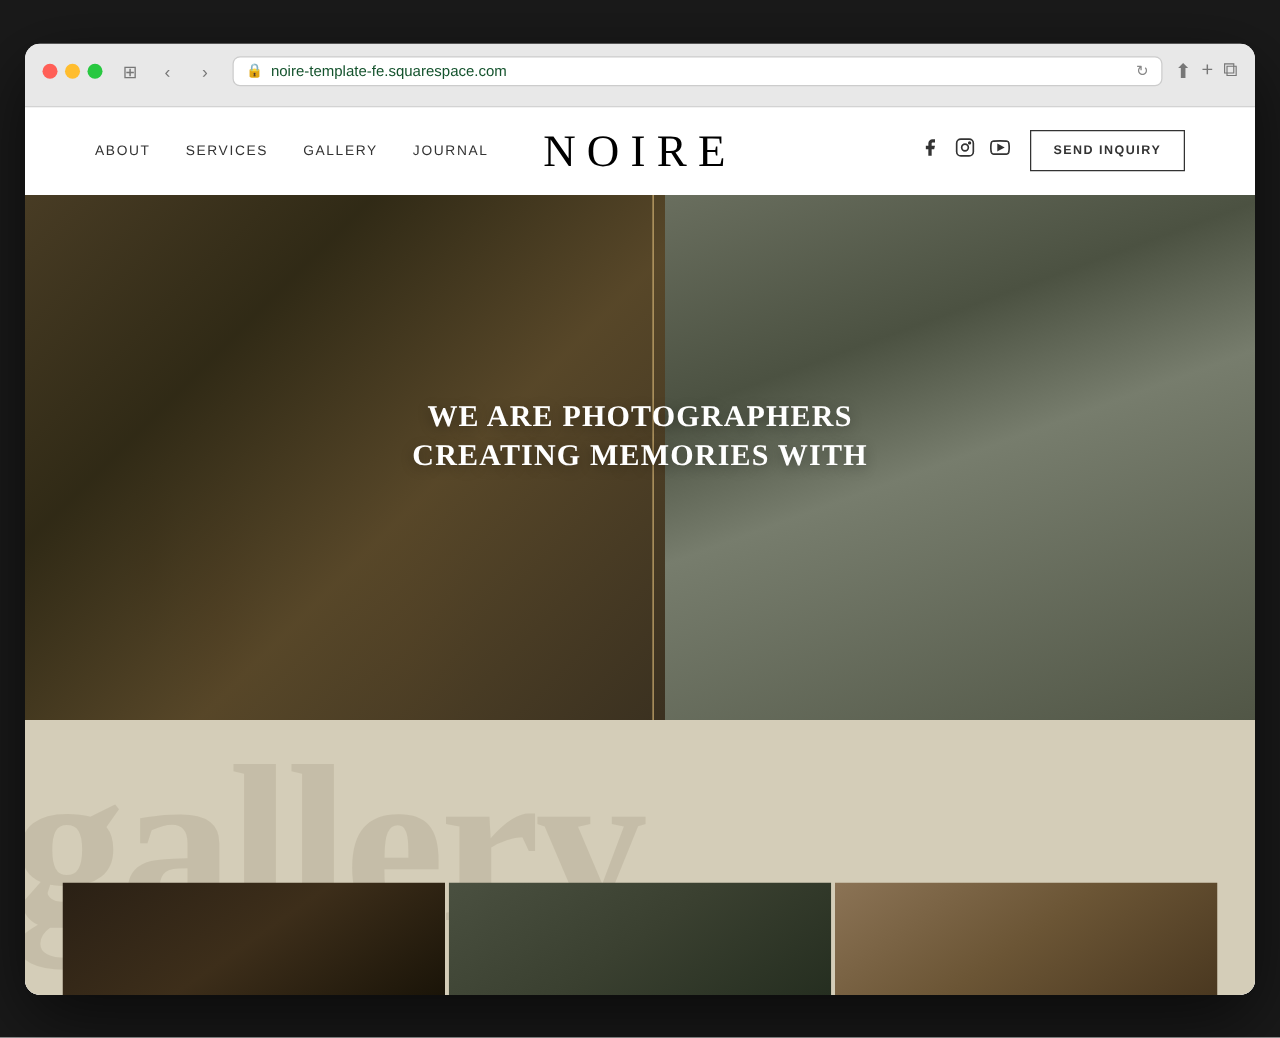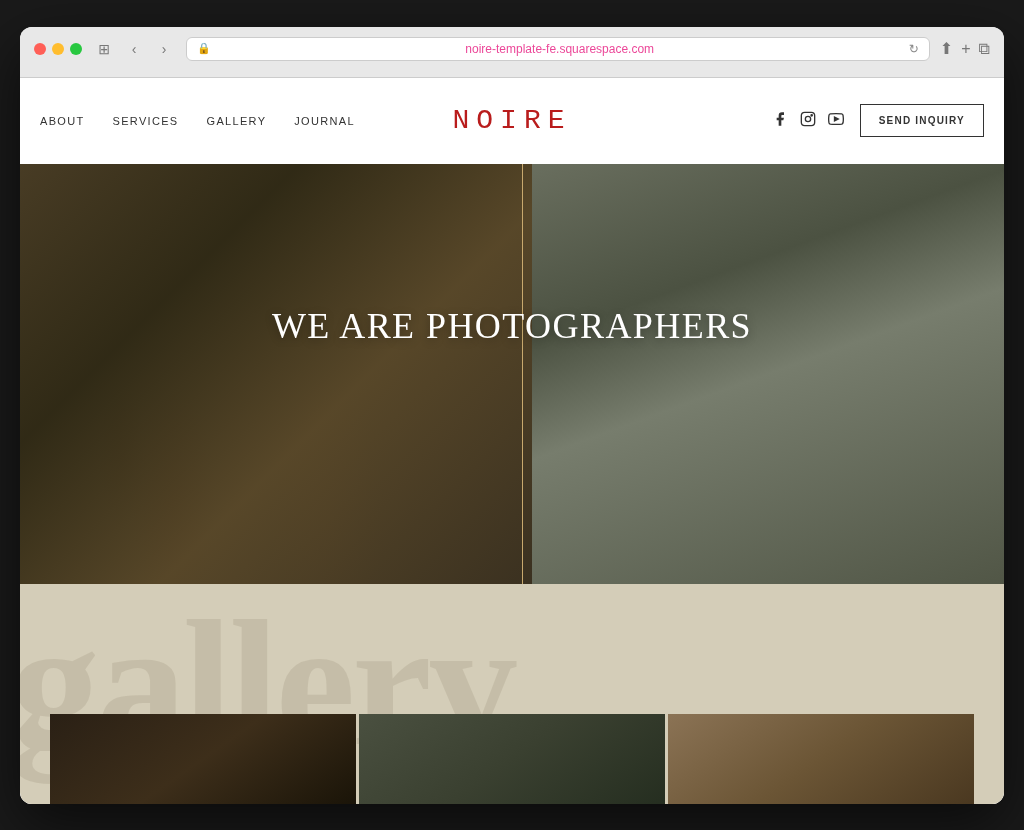--- a/index.html
+++ b/index.html
@@ -80,22 +80,22 @@
       gap: 6px;
     }
 
     .address-bar .lock-icon {
       color: #888;
       font-size: 11px;
     }
 
     .address-bar .url-text {
       flex: 1;
-      text-align: center;
-      color: #ec4899;
+      text-align: left;
+      color: #14532d;
     }
 
     .address-bar .refresh-btn {
       color: #888;
       cursor: pointer;
     }
 
     .browser-actions {
       display: flex;
       align-items: center;
@@ -112,22 +112,22 @@
       background: #fff;
       overflow: hidden;
     }
 
     
     .navbar {
       background: #fff;
       display: flex;
       align-items: center;
       justify-content: space-between;
-      padding: 0 20px;
-      height: 86px;
+      padding: 0 56px;
+      height: 70px;
       border-bottom: none;
       position: relative;
       z-index: 10;
     }
 
     .nav-left {
       display: flex;
       gap: 28px;
       align-items: center;
     }
@@ -142,25 +142,25 @@
       font-weight: 500;
     }
 
     .nav-center {
       position: absolute;
       left: 50%;
       transform: translateX(-50%);
     }
 
     .site-logo {
-      font-size: 28px;
+      font-size: 36px;
       letter-spacing: 0.25em;
-      color: #b91c1c;
+      color: #000000;
       font-weight: 300;
-      font-family: Liberation Mono, monospace;
+      font-family: Liberation Serif, serif;
       text-transform: uppercase;
     }
 
     .nav-right {
       display: flex;
       align-items: center;
       gap: 16px;
     }
 
     .nav-social {
@@ -262,22 +262,22 @@
       padding: 0 60px;
     }
 
     .hero-text {
       text-align: center;
       color: #fff;
     }
 
     .hero-headline {
       font-family: Georgia, 'Times New Roman', serif;
-      font-size: 36px;
-      font-weight: 400;
+      font-size: 24px;
+      font-weight: 700;
       line-height: 1.3;
       letter-spacing: 0.04em;
       text-transform: uppercase;
       text-shadow: 0 2px 10px rgba(0,0,0,0.3);
     }
 
     
     .gallery-section {
       background: #d4cdb8;
       position: relative;
@@ -403,21 +403,21 @@
         </div>
         <div class="hero-right-panel">
           <div class="hero-right-inner"></div>
         </div>
       </div>
       <div class="hero-divider-line"></div>
       <div class="hero-overlay">
         <div class="hero-text">
           <div class="hero-headline">
             <span>WE ARE PHOTOGRAPHERS</span><br>
-            <br>
+            <span>CREATING MEMORIES WITH</span><br>
             <br>
           </div>
         </div>
       </div>
     </section>
 
     <section class="gallery-section">
       <div class="gallery-bg-text">gallery</div>
       <div class="gallery-thumbs">
         <div class="gallery-thumb">

